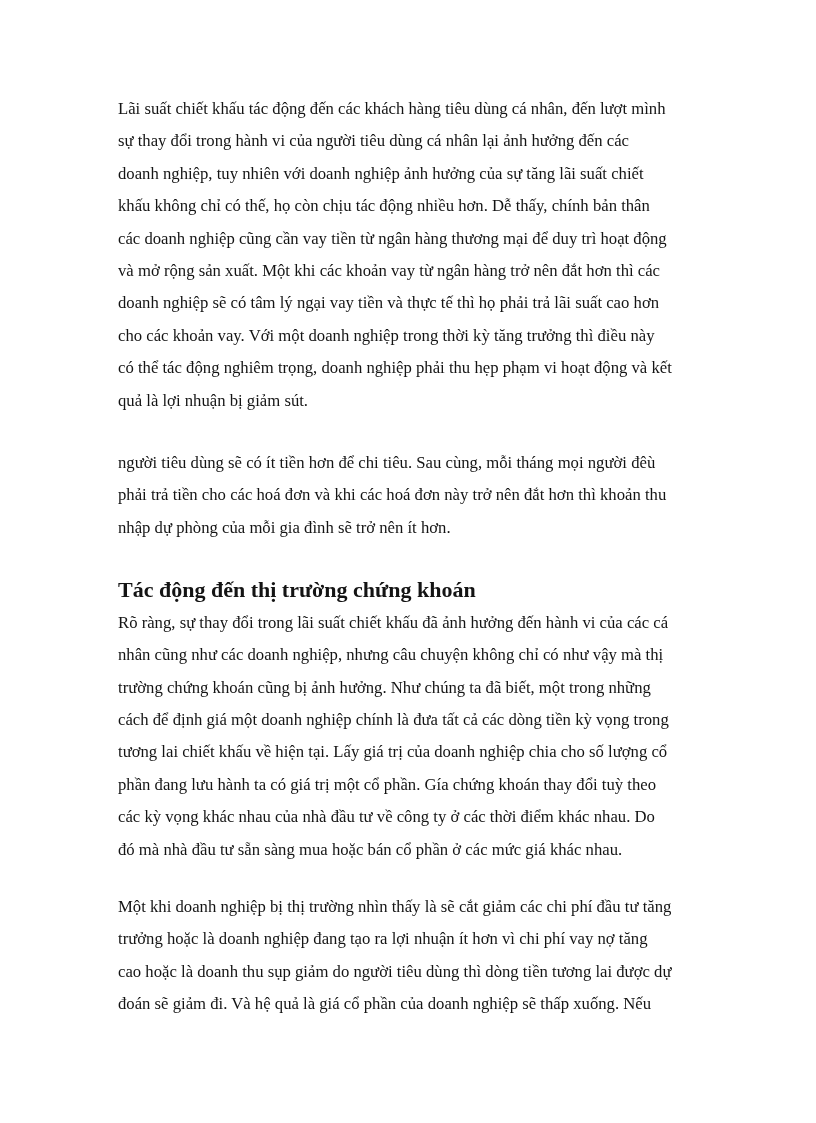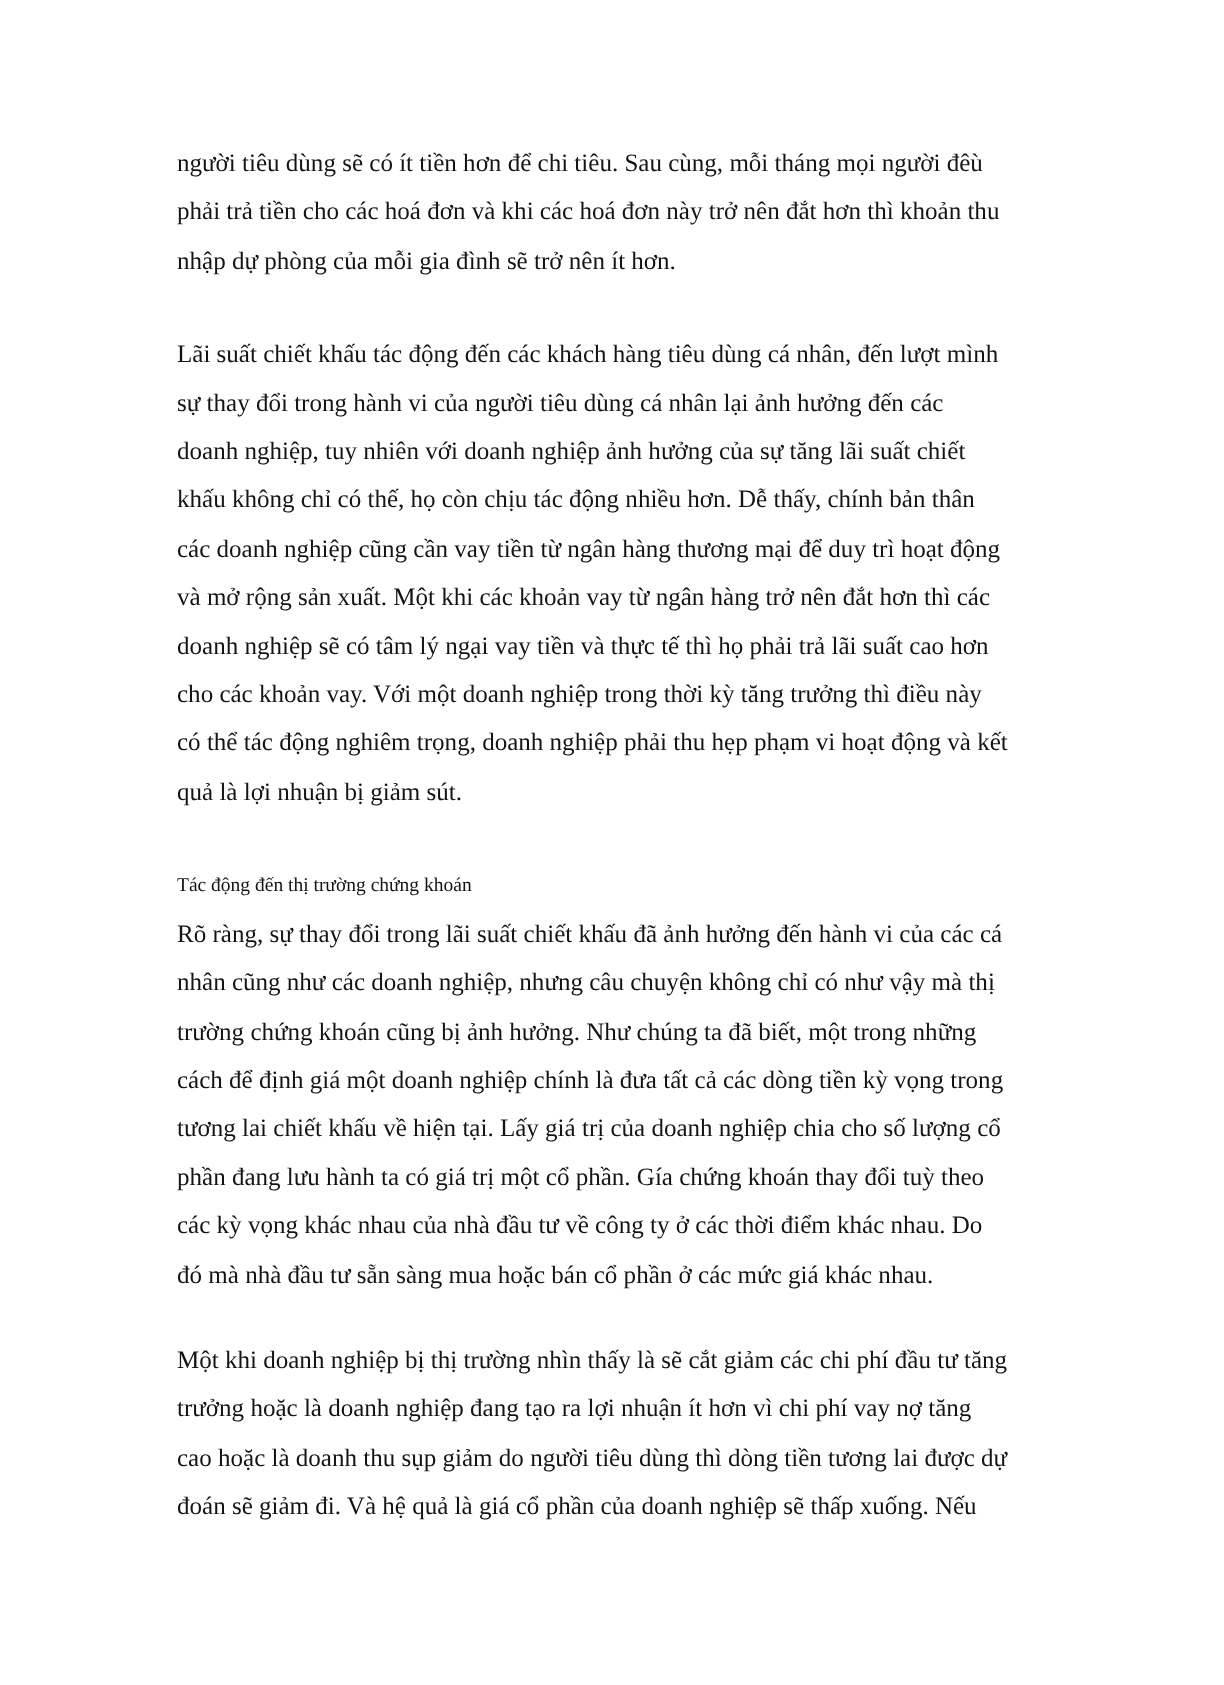--- a/index.html
+++ b/index.html
@@ -23,50 +23,50 @@
     line-height: 32.4px;
     color: #141414;
   }
   .body-para {
     margin: 0 0 30px 0;
     white-space: pre-line;
     text-align: left;
   }
   .heading {
     margin: 0;
-    font-size: 13px;
+    font-size: 22px;
     line-height: 32.4px;
-    font-weight: normal;
+    font-weight: bold;
     white-space: pre-line;
   }
   .tight {
     margin-bottom: 25px;
   }
   .last {
     margin-bottom: 0;
   }
 </style>
 </head>
 <body>
 
 <div class="page">
-  <p class="body-para">người tiêu dùng sẽ có ít tiền hơn để chi tiêu. Sau cùng, mỗi tháng mọi người đêù
-phải trả tiền cho các hoá đơn và khi các hoá đơn này trở nên đắt hơn  thì khoản thu
-nhập dự phòng của mỗi gia đình sẽ trở nên ít hơn.</p>
-
   <p class="body-para">Lãi suất chiết khấu tác động đến các khách hàng tiêu dùng cá nhân, đến lượt mình
 sự thay đổi trong hành vi của người tiêu dùng cá nhân lại ảnh hưởng đến các
 doanh nghiệp, tuy nhiên với doanh nghiệp ảnh hưởng của sự tăng lãi suất chiết
 khấu không chỉ có thế, họ còn chịu tác động nhiều hơn. Dễ thấy, chính bản thân
 các doanh nghiệp cũng cần vay tiền từ ngân hàng thương mại để duy trì hoạt động
 và mở rộng sản xuất.  Một khi các khoản vay từ ngân hàng trở nên đắt hơn thì các
 doanh nghiệp sẽ có tâm lý ngại vay tiền và thực tế thì họ phải trả lãi suất cao hơn
 cho các khoản vay. Với một doanh nghiệp trong thời kỳ tăng trưởng thì điều này
 có thể tác động nghiêm trọng, doanh nghiệp phải thu hẹp phạm vi hoạt động và kết
 quả là lợi nhuận bị giảm sút.</p>
+
+  <p class="body-para">người tiêu dùng sẽ có ít tiền hơn để chi tiêu. Sau cùng, mỗi tháng mọi người đêù
+phải trả tiền cho các hoá đơn và khi các hoá đơn này trở nên đắt hơn  thì khoản thu
+nhập dự phòng của mỗi gia đình sẽ trở nên ít hơn.</p>
 
   <h2 class="heading">Tác động đến thị trường chứng khoán</h2>
 
   <p class="body-para tight">Rõ ràng, sự thay đổi trong lãi suất chiết khấu đã ảnh hưởng đến hành vi của các cá
 nhân cũng như các doanh nghiệp, nhưng câu chuyện không chỉ có như vậy mà thị
 trường chứng khoán cũng bị ảnh hưởng. Như chúng ta đã biết, một trong những
 cách để định giá một doanh nghiệp chính là đưa tất cả các dòng tiền kỳ vọng trong
 tương lai chiết khấu về hiện tại. Lấy giá trị của doanh nghiệp chia cho số lượng cổ
 phần đang lưu hành ta có giá trị một cổ phần. Gía chứng khoán thay đổi tuỳ theo
 các kỳ vọng khác nhau của nhà đầu tư về công ty ở các thời điểm khác nhau. Do

